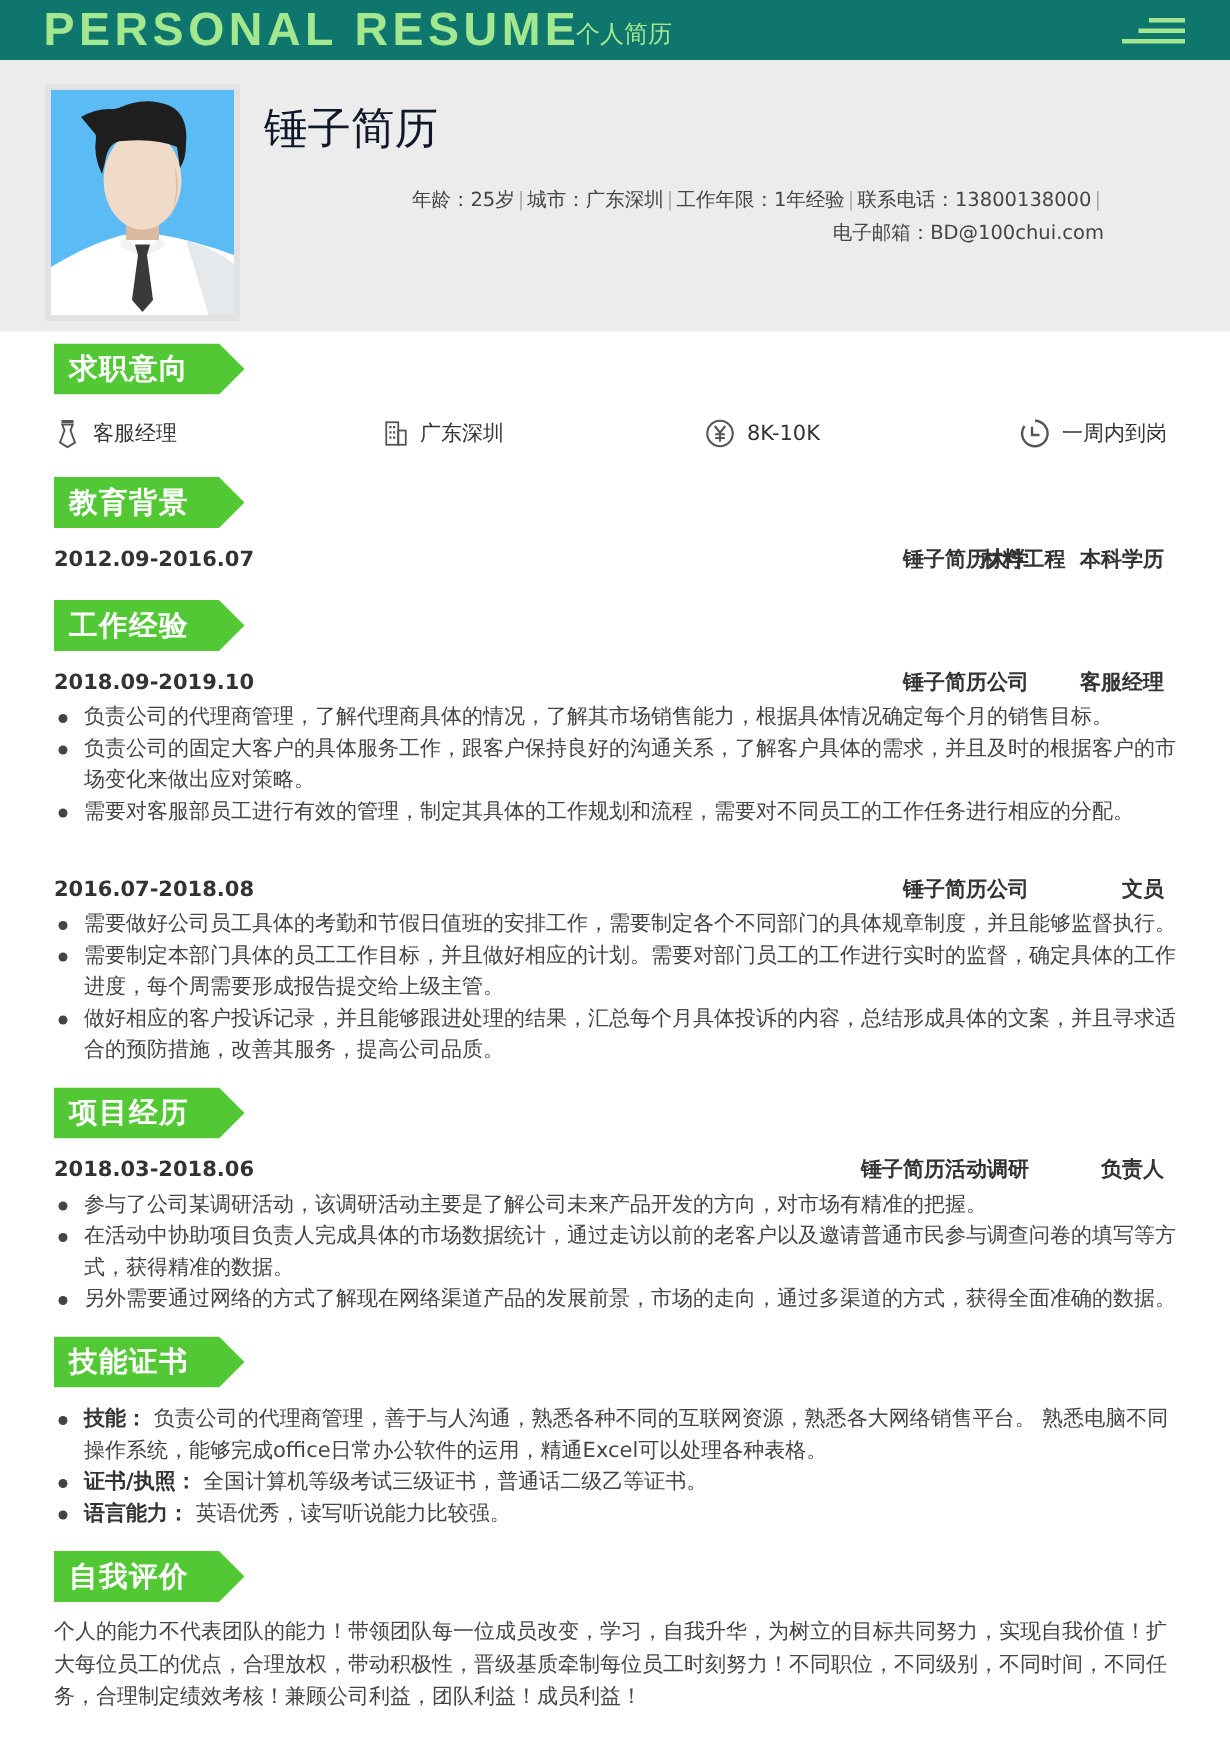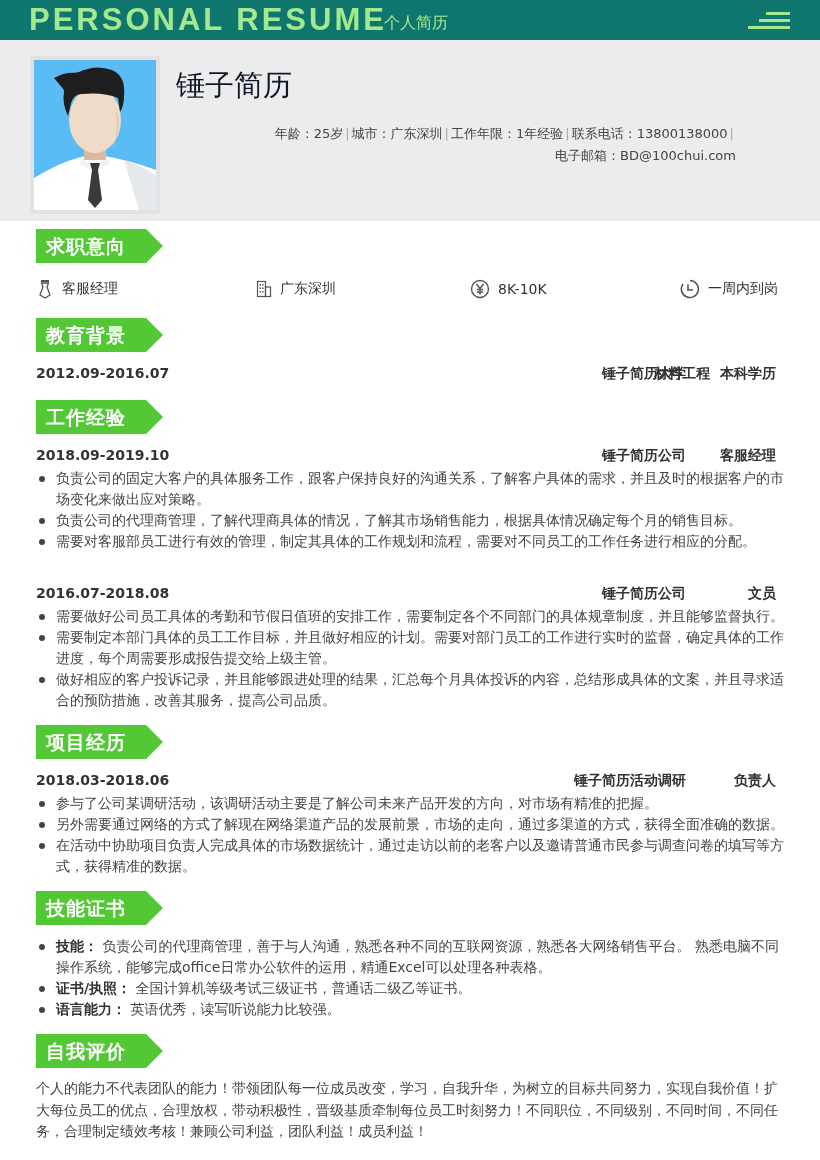--- a/index.html
+++ b/index.html
@@ -139,22 +139,22 @@
       <polygon points="0,0 110,0 127,17 110,34 0,34" fill="#52c934"></polygon>
     </svg>
   <div class="label">工作经验</div>
 </div>
 <div class="row3" style="top:445px">
   <span class="c1">2018.09-2019.10</span>
   <span class="c2">锤子简历公司</span>
   <span class="c3">客服经理</span>
 </div>
 <ul class="bullets" style="top:468px">
+  <li>负责公司的代理商管理，了解代理商具体的情况，了解其市场销售能力，根据具体情况确定每个月的销售目标。</li>
   <li>负责公司的固定大客户的具体服务工作，跟客户保持良好的沟通关系，了解客户具体的需求，并且及时的根据客户的市场变化来做出应对策略。</li>
-  <li>负责公司的代理商管理，了解代理商具体的情况，了解其市场销售能力，根据具体情况确定每个月的销售目标。</li>
   <li>需要对客服部员工进行有效的管理，制定其具体的工作规划和流程，需要对不同员工的工作任务进行相应的分配。</li>
 </ul>
 <div class="row3" style="top:583px">
   <span class="c1">2016.07-2018.08</span>
   <span class="c2">锤子简历公司</span>
   <span class="c3">文员</span>
 </div>
 <ul class="bullets" style="top:606px">
   <li>需要做好公司员工具体的考勤和节假日值班的安排工作，需要制定各个不同部门的具体规章制度，并且能够监督执行。</li>
   <li>需要制定本部门具体的员工工作目标，并且做好相应的计划。需要对部门员工的工作进行实时的监督，确定具体的工作进度，每个周需要形成报告提交给上级主管。</li>
@@ -167,22 +167,22 @@
     </svg>
   <div class="label">项目经历</div>
 </div>
 <div class="row3" style="top:770px">
   <span class="c1">2018.03-2018.06</span>
   <span class="c2">锤子简历活动调研</span>
   <span class="c3">负责人</span>
 </div>
 <ul class="bullets" style="top:793px">
   <li>参与了公司某调研活动，该调研活动主要是了解公司未来产品开发的方向，对市场有精准的把握。</li>
+  <li>在活动中协助项目负责人完成具体的市场数据统计，通过走访以前的老客户以及邀请普通市民参与调查问卷的填写等方式，获得精准的数据。</li>
   <li>另外需要通过网络的方式了解现在网络渠道产品的发展前景，市场的走向，通过多渠道的方式，获得全面准确的数据。</li>
-  <li>在活动中协助项目负责人完成具体的市场数据统计，通过走访以前的老客户以及邀请普通市民参与调查问卷的填写等方式，获得精准的数据。</li>
 </ul>
 
 <div class="sec-tag" style="top:891px">
   <svg width="127" height="34">
       <polygon points="0,0 110,0 127,17 110,34 0,34" fill="#52c934"></polygon>
     </svg>
   <div class="label">技能证书</div>
 </div>
 <ul class="bullets" style="top:936px">
   <li><b>技能：</b><span> 负责公司的代理商管理，善于与人沟通，熟悉各种不同的互联网资源，熟悉各大网络销售平台。 熟悉电脑不同操作系统，能够完成office日常办公软件的运用，精通Excel可以处理各种表格。</span></li>

